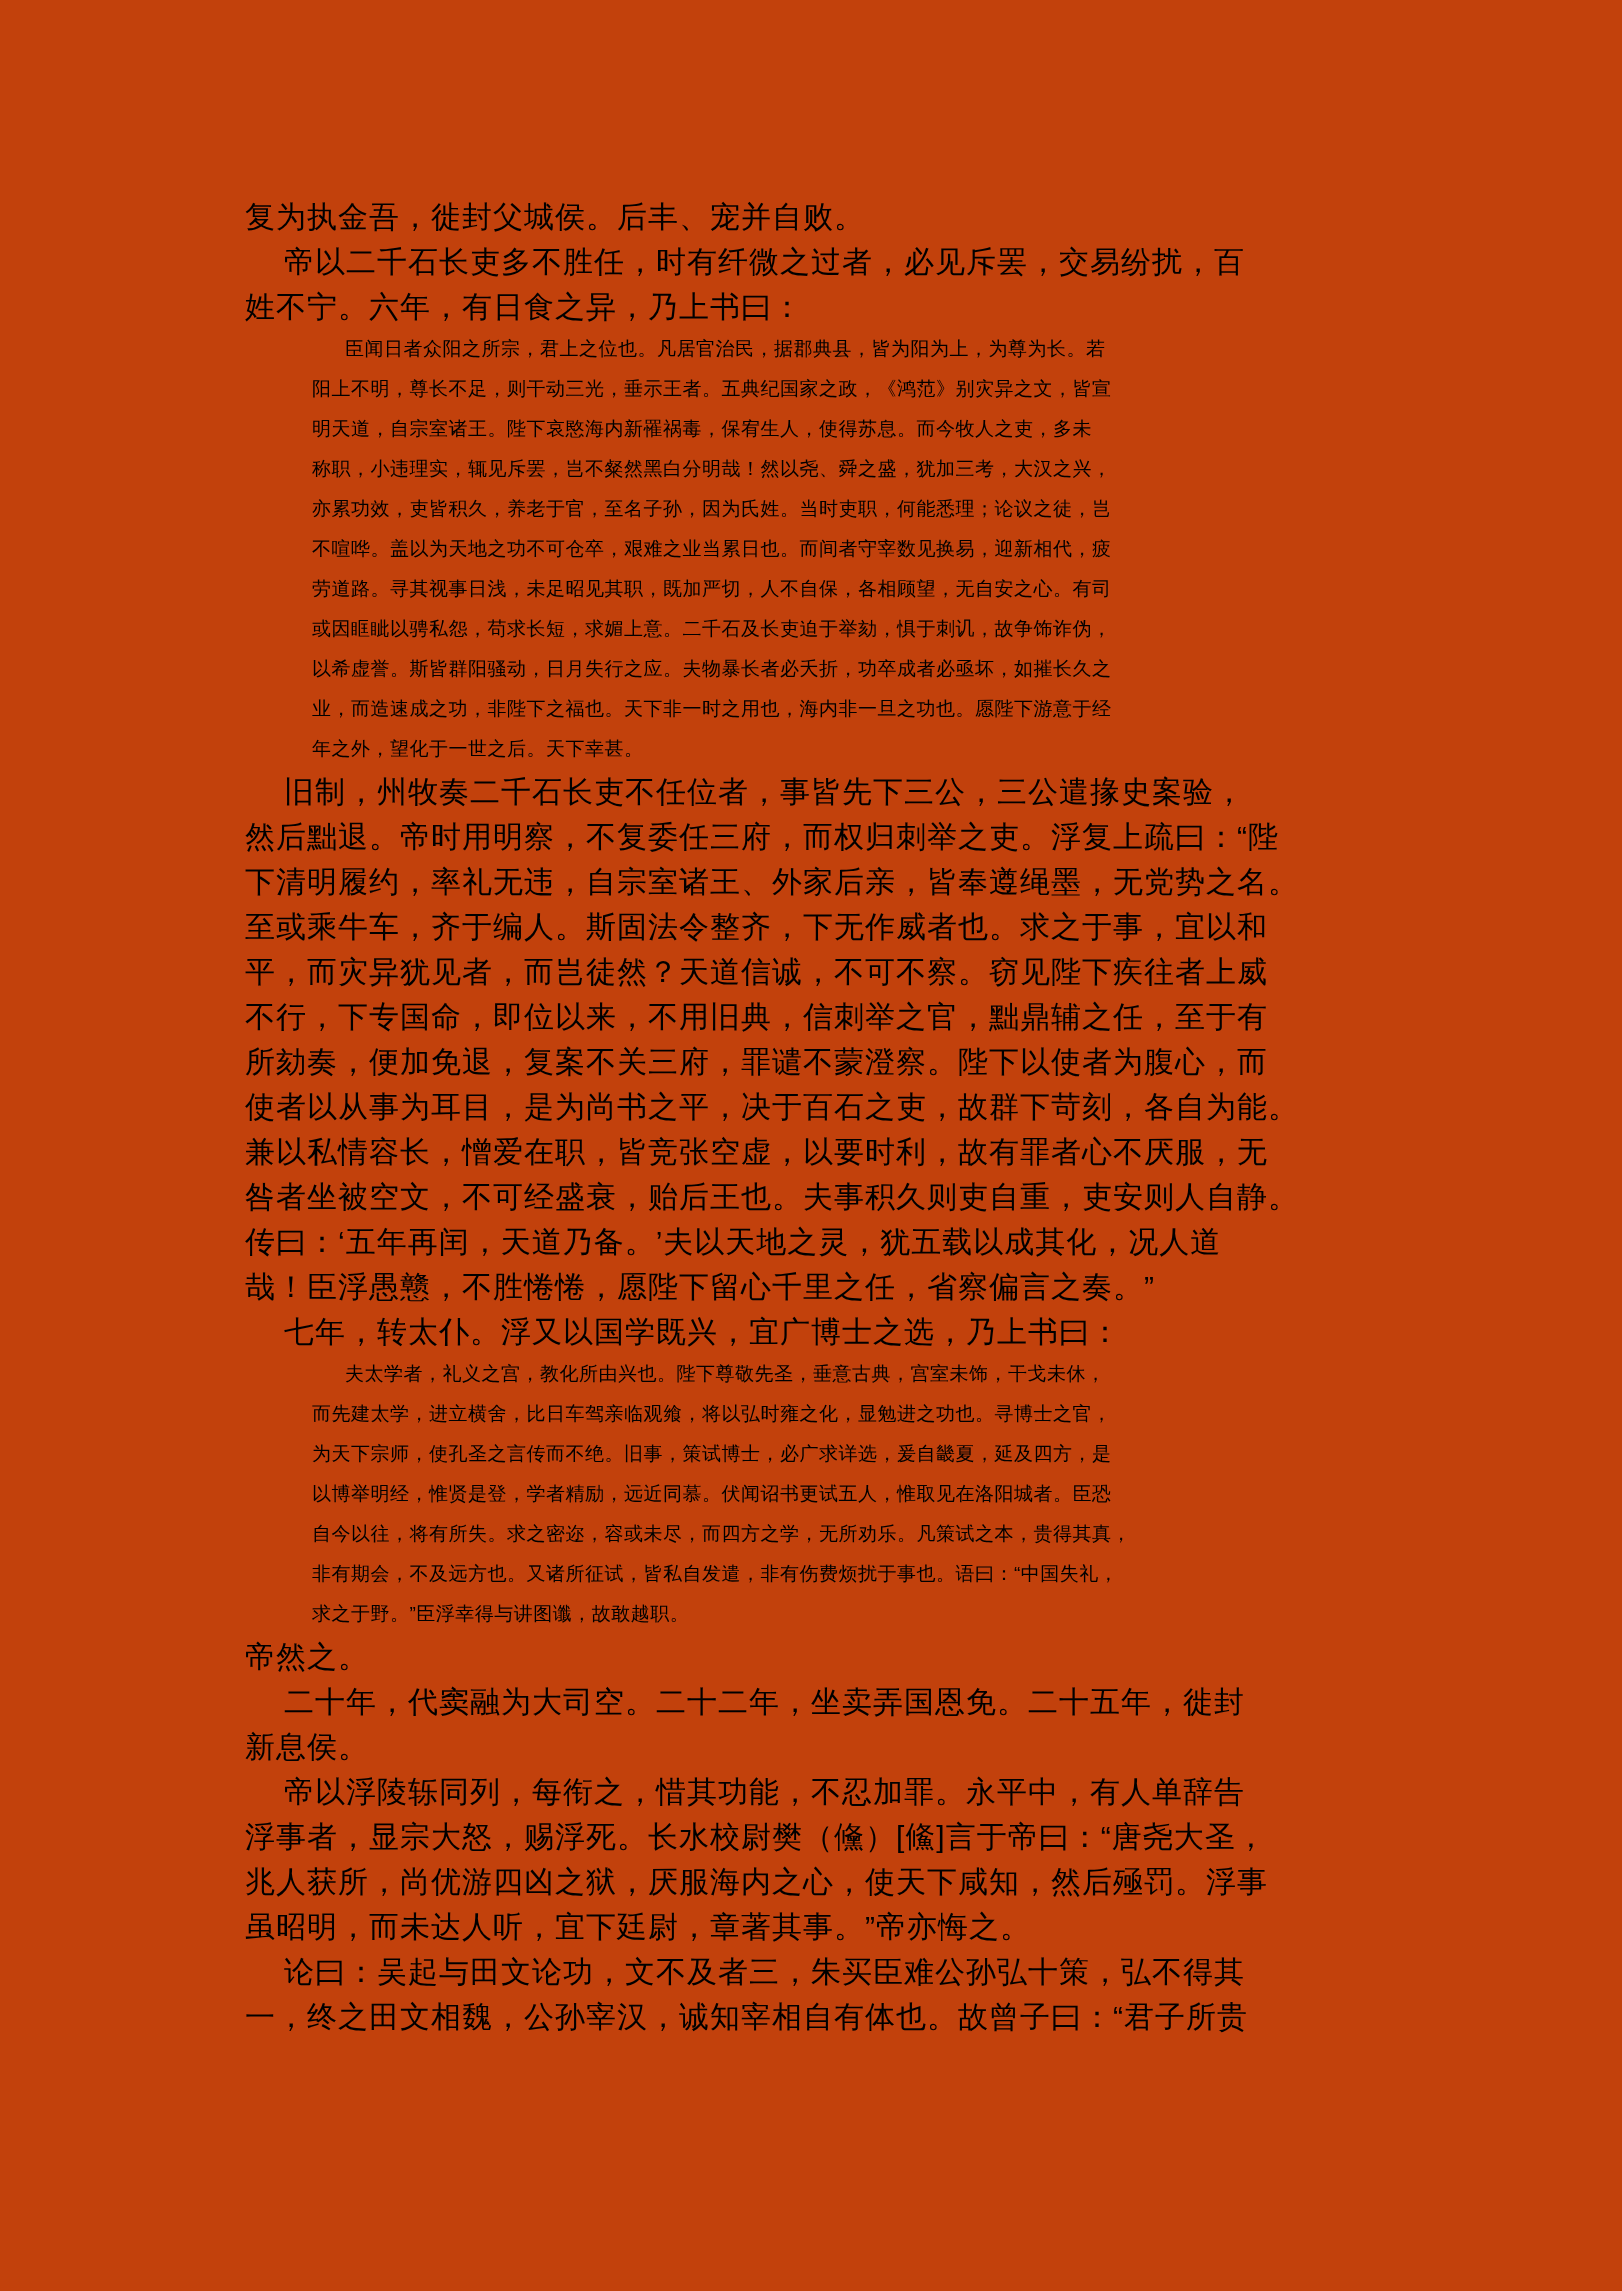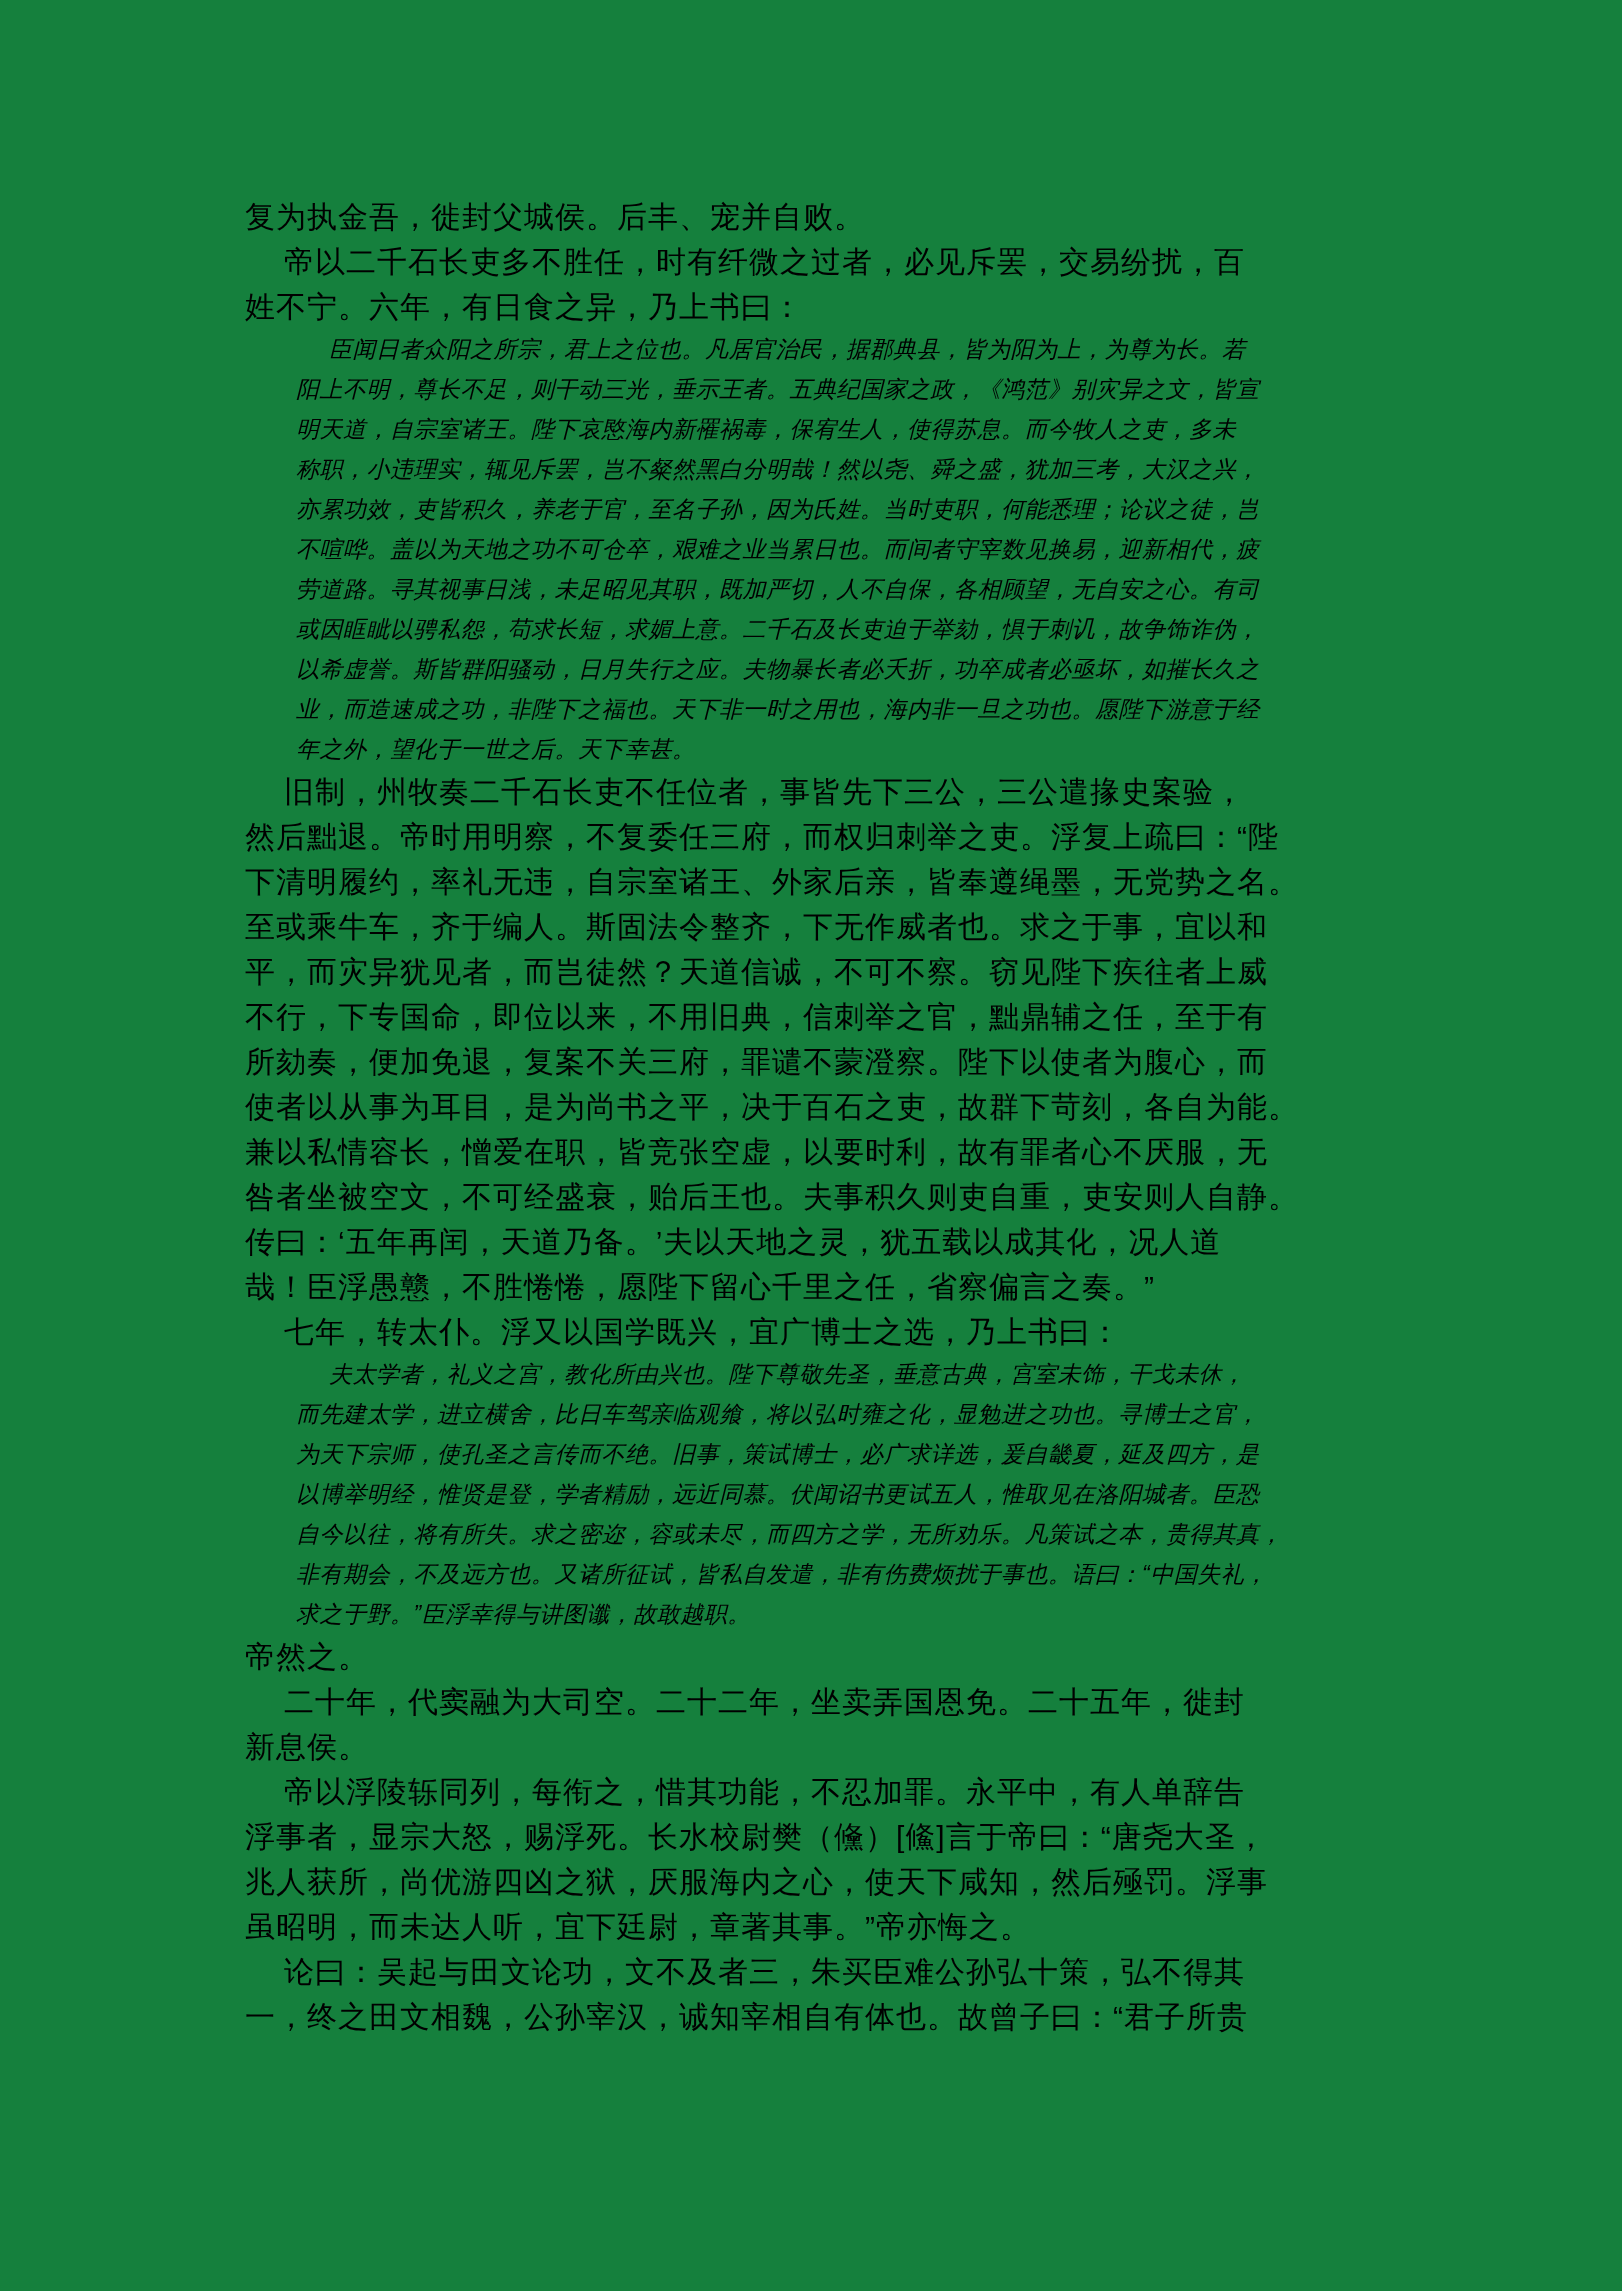--- a/index.html
+++ b/index.html
@@ -4,21 +4,21 @@
 <style>
   html, body {
     margin: 0;
     padding: 0;
     background: #ffffff;
   }
   .page {
     position: relative;
     width: 1622px;
     height: 2292px;
-    background: #15803d;
+    background: #c2410c;
     overflow: hidden;
     font-family: "Liberation Sans", sans-serif;
     color: #000000;
   }
   .content {
     position: absolute;
     left: 245px;
     top: 194px;
     width: 1166px;
   }
@@ -28,25 +28,24 @@
     text-align: left;
     word-break: keep-all;
     white-space: nowrap;
   }
   .para.main {
     font-size: 30px;
     line-height: 45px;
     letter-spacing: 1px;
   }
   .para.quote {
-    font-size: 23px;
+    font-size: 19px;
     line-height: 40px;
     letter-spacing: 0.5px;
-    margin-left: 51px;
-    font-style: italic;
+    margin-left: 67px;
   }
   .line {
     min-height: 1em;
   }
   .para.main.indent .line:first-child {
     text-indent: 39px;
   }
   .para.quote.indent .line:first-child {
     text-indent: 33px;
   }

